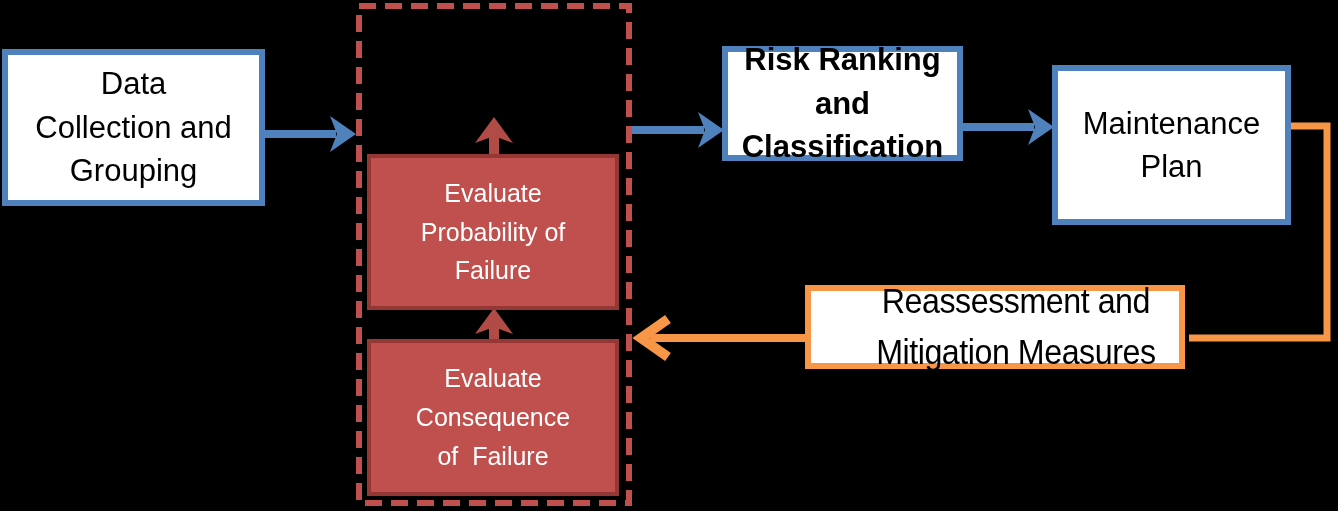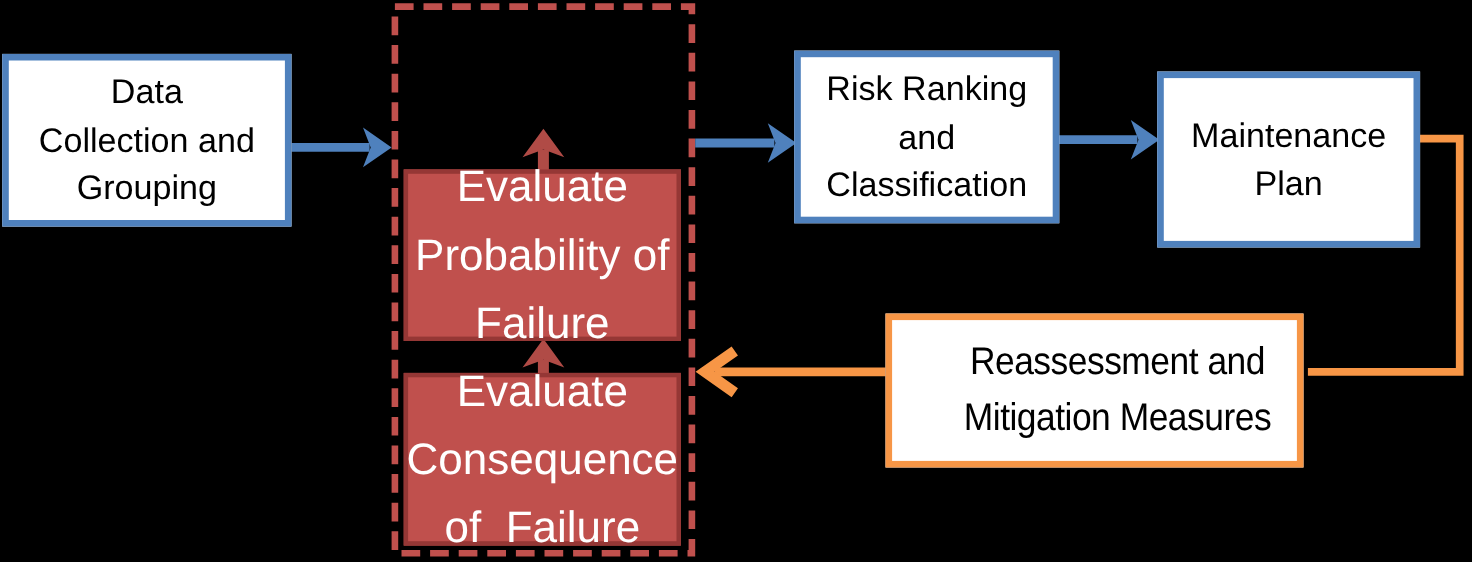--- a/index.html
+++ b/index.html
@@ -29,21 +29,21 @@
     background: #ffffff;
     border: 6px solid #4F81BD;
     color: #000000;
     font-size: 31px;
     line-height: 1.4;
   }
   .red-box {
     background: #C0504D;
     border: 4px solid #953735;
     color: #ffffff;
-    font-size: 40px;
+    font-size: 25px;
     line-height: 1.55;
   }
   .orange-box {
     background: #ffffff;
     border: 6px solid #F79646;
     color: #000000;
     font-size: 35px;
     line-height: 1.45;
   }
   .condensed {
@@ -99,25 +99,25 @@
 Grouping</div>
 
   <div class="box red-box" style="left:367px; top:154px; width:252px; height:156px;">Evaluate
 Probability of
 Failure</div>
 
   <div class="box red-box" style="left:367px; top:339px; width:252px; height:157px;">Evaluate
 Consequence
 of  Failure</div>
 
-  <div class="box blue-box" style="left:722px; top:46px; width:241px; height:157px;">Risk Ranking
+  <div class="box blue-box" style="left:722px; top:46px; width:241px; height:115px;font-weight:bold;">Risk Ranking
 and
 Classification</div>
 
   <div class="box blue-box" style="left:1052px; top:50px; width:239px; height:160px;margin-top:15px;">Maintenance
 Plan</div>
 
-  <div class="box orange-box" style="left:805px; top:285px; width:380px; height:140px;padding-left:41px;">
+  <div class="box orange-box" style="left:805px; top:285px; width:380px; height:84px;padding-left:41px;">
     <span class="condensed">Reassessment and
 Mitigation Measures</span>
   </div>
 
 </div>
 
 </body></html>

